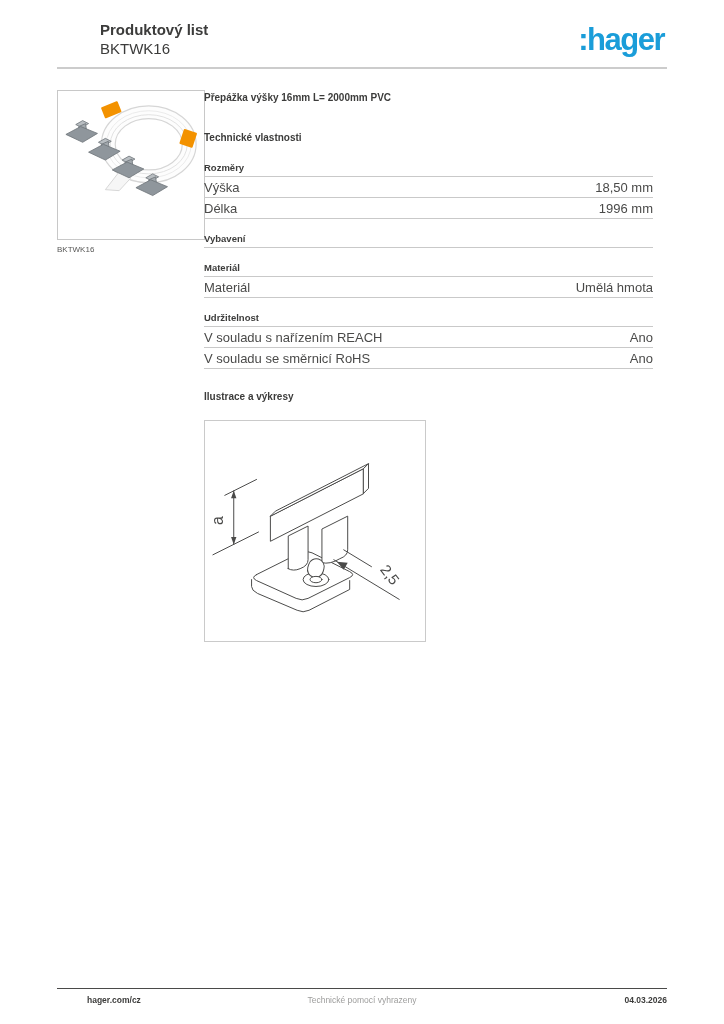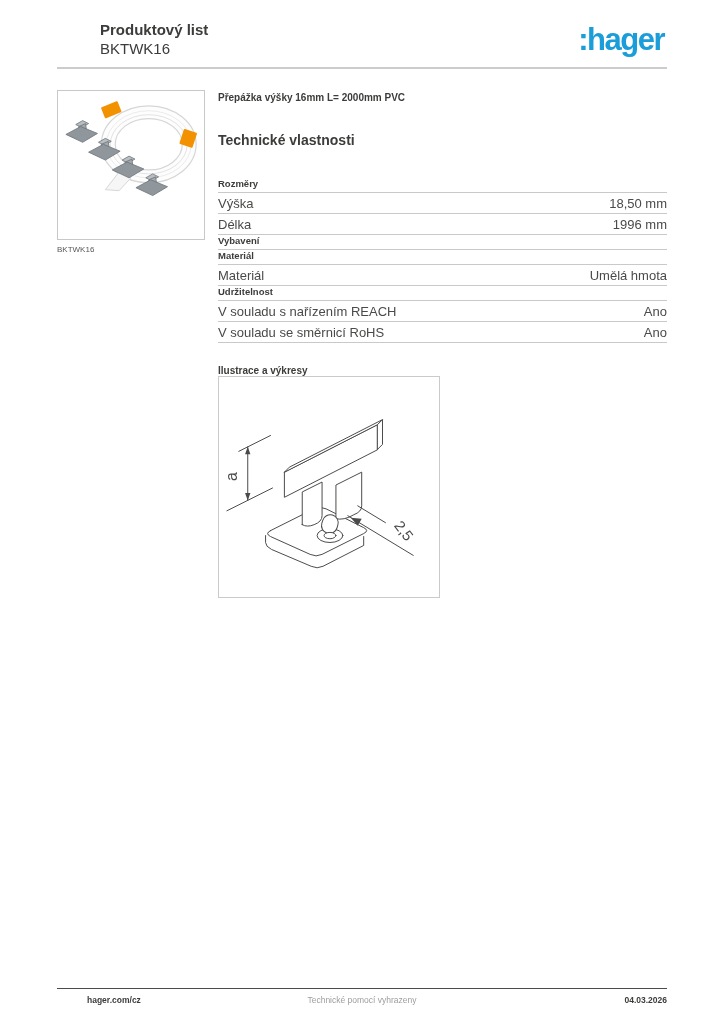--- a/index.html
+++ b/index.html
@@ -14,32 +14,32 @@
   .logo { position:absolute; top:22px; right:60px; font-size:31px; font-weight:bold;
           color:#1a9dd9; letter-spacing:-1.5px; }
   .head-rule { position:absolute; left:57px; right:57px; top:67px; height:2px; background:#cccccc; }
 
   
   .img-box { position:absolute; left:57px; top:90px; width:148px; height:150px;
              border:1px solid #c8c8c8; background:#fff; }
   .img-caption { position:absolute; left:57px; top:245px; font-size:8px; color:#575756; }
 
   
-  .main { position:absolute; left:218px; top:92px; width:449px; }
+  .main { position:absolute; left:204px; top:92px; width:449px; }
   .prod-title { font-size:10px; font-weight:bold; color:#3c3c3b; margin-bottom:29px; }
-  .tech-heading { font-size:14px; font-weight:bold; color:#3c3c3b; margin-bottom:30px; }
-  .spec-section { }
+  .tech-heading { font-size:10px; font-weight:bold; color:#3c3c3b; margin-bottom:19px; }
+  .spec-section { margin-bottom:14px; }
   .spec-section h3 { font-size:9.5px; font-weight:bold; color:#3c3c3b;
                      padding-bottom:3px; border-bottom:1px solid #c9c9c9; }
   .spec-row { display:flex; justify-content:space-between; align-items:center;
               font-size:13px; color:#4a4a49; padding:3px 0 2px;
               border-bottom:1px solid #c9c9c9; }
   .spec-row .val { text-align:right; }
 
-  .illu-heading { font-size:10px; font-weight:bold; color:#3c3c3b; margin:22px 0 0; }
+  .illu-heading { font-size:10px; font-weight:bold; color:#3c3c3b; margin:22px 0 18px; }
   .drawing-box { width:222px; height:222px; border:1px solid #cacaca; background:#fff; }
 
   
   .foot-rule { position:absolute; left:57px; right:57px; top:988px; height:1px; background:#4a4a49; }
   .foot-row { position:absolute; left:57px; right:57px; top:995px; display:flex;
               justify-content:space-between; font-size:8.5px; }
   .foot-left  { font-weight:bold; color:#3c3c3b;margin-left:30px; }
   .foot-center{ color:#9d9d9c; position:absolute; left:0; right:0; text-align:center; }
   .foot-right { font-weight:bold; color:#3c3c3b; }
   .foot-row { position:absolute; }

